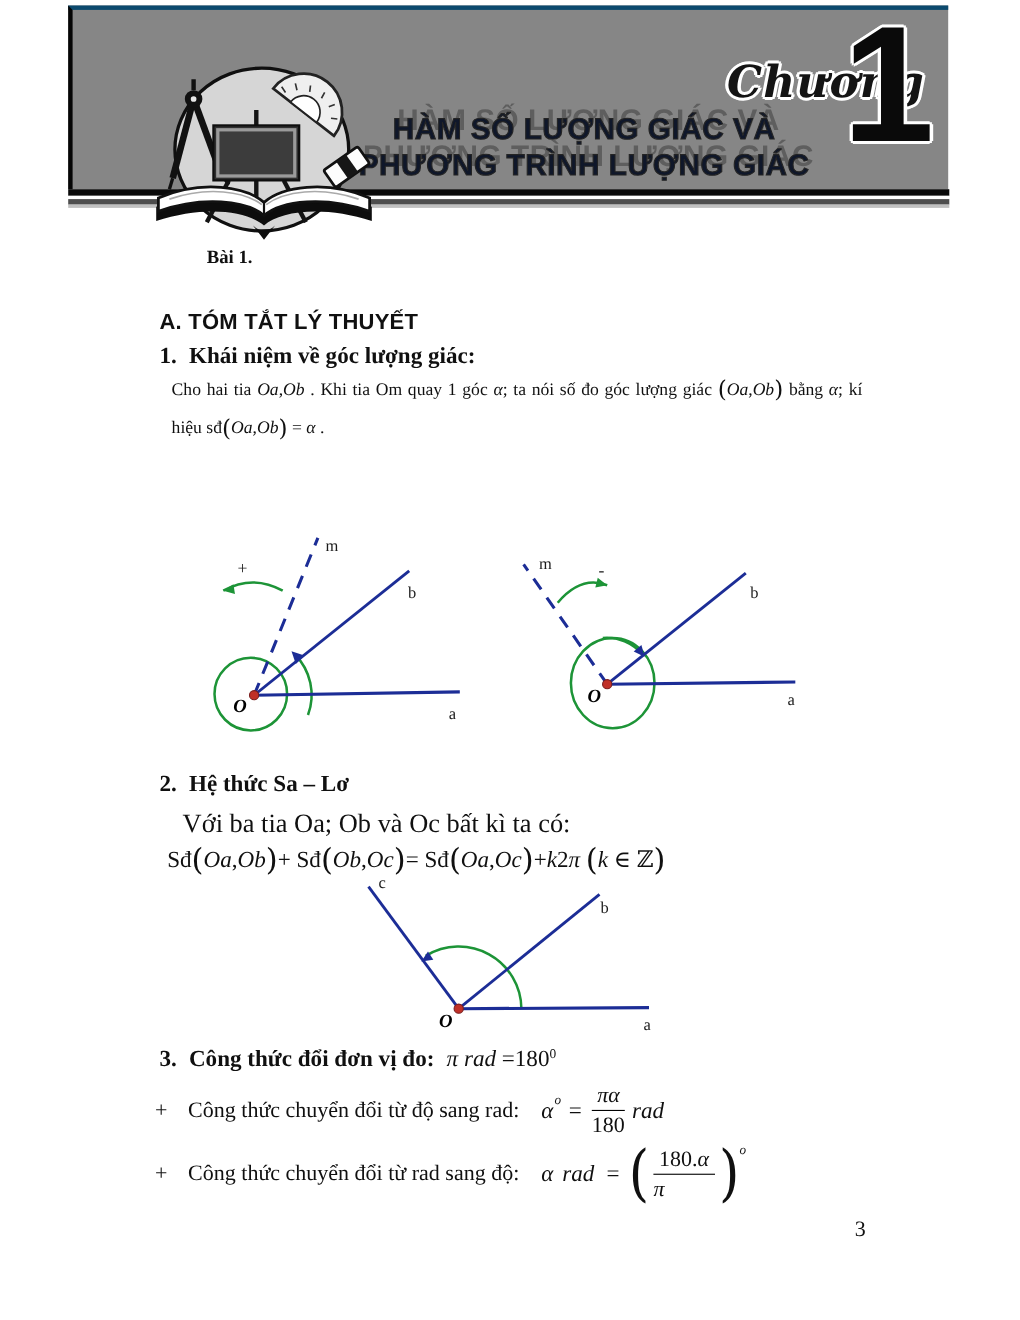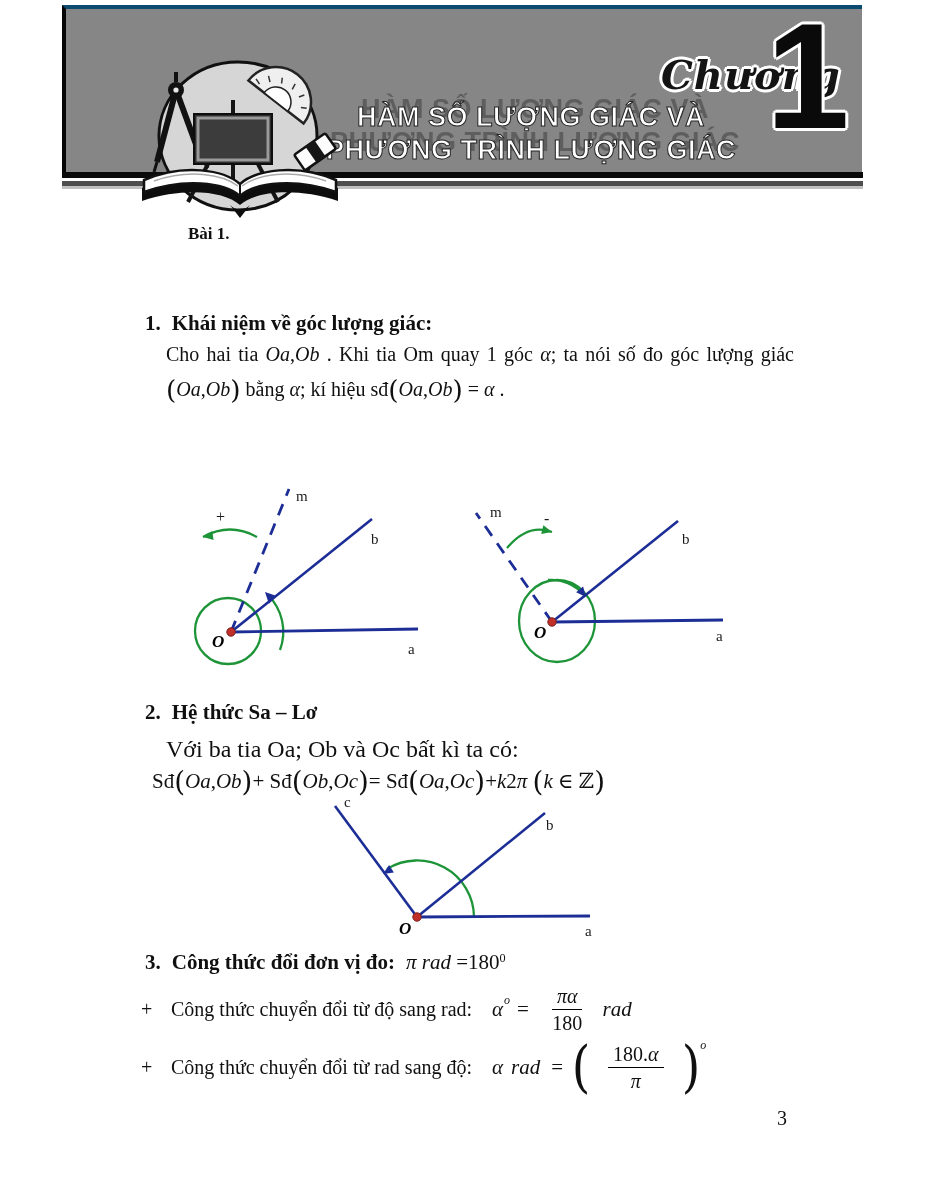--- a/index.html
+++ b/index.html
@@ -26,36 +26,36 @@
   }
   .chapter-number {
     position:absolute; left:700px; top:-8px; width:70px; text-align:center;
     font-family:"Liberation Sans",sans-serif; font-weight:bold;
     font-size:150px; line-height:150px; color:#0a0a0a;
     text-shadow:-3px 0 0 #fff,3px 0 0 #fff,0 -3px 0 #fff,0 3px 0 #fff,-2px -2px 0 #fff,2px 2px 0 #fff,-2px 2px 0 #fff,2px -2px 0 #fff;
   }
   .banner-titles {
     position:absolute; left:225px; top:92px; width:480px; text-align:center;
     font-family:"Liberation Sans",sans-serif; font-weight:bold; font-size:27px;
-    line-height:33px; color:#ffffff; letter-spacing:0.5px;
+    line-height:33px; color:#0f172a; letter-spacing:0.5px;
     -webkit-text-stroke:1px #242424;
     text-shadow:4px -8px 0 #5e5e5e;
   }
   
   .logo { position:absolute; left:124px; top:60px; z-index:3; }
   
   .lesson-label { position:absolute; left:188px; top:224px; font-size:17px; font-weight:bold; }
   .lesson-title { position:absolute; left:313px; top:217px; width:310px; text-align:center;
                   font-size:28px; font-weight:bold; letter-spacing:0.3px; }
   .sectionA { position:absolute; left:145px; top:282px;
               font-family:"Liberation Sans",sans-serif; font-weight:bold; font-size:20px; letter-spacing:0.2px; }
   .item-head { position:absolute; display:flex; gap:11px; font-weight:bold; font-size:21px; }
   .item1-head { left:145px; top:311px; }
   .item2-head { left:145px; top:700px; }
-  .para { position:absolute; left:166px; width:628px; font-size:20px; line-height:35px; text-align:justify; }
+  .para { position:absolute; left:156px; width:628px; font-size:16px; line-height:35px; text-align:justify; }
   .para1 { top:337px; }
   .quy  { top:405px; }
   .intro2 { position:absolute; left:166px; top:736px; font-size:24px; }
   
   .it { font-style:italic; }
   .bu { font-weight:bold; text-decoration:underline; }
   .bp { font-family:"DejaVu Serif",serif; font-size:1.32em; font-weight:normal; vertical-align:-0.1em; line-height:1; }
   .sup { font-size:0.58em; position:relative; top:-0.55em; }
   
   .formula2 { position:absolute; left:152px; top:768px; font-size:21px; }
@@ -64,21 +64,21 @@
   .item3-head .bold { font-weight:bold; }
   .pieq { font-size:21px; }
   .bullet { position:absolute; left:141px; display:flex; align-items:center; gap:16px; font-size:20px; }
   .bullet1 { top:980px; height:58px; }
   .bullet2 { top:1036px; height:62px; }
   .marker { font-size:20px; width:14px; }
   .mrow { display:inline-flex; align-items:center; font-size:21px; margin-left:4px; }
   .var { font-style:italic; }
   .vsup { font-style:italic; font-size:12px; position:relative; top:-9px; margin-left:1px; }
   .eq { margin:0 7px; }
-  .frac { display:inline-flex; flex-direction:column; align-items:center; margin:0 16px; }
+  .frac { display:inline-flex; flex-direction:column; align-items:flex-start; margin:0 2px; }
   .frac .num { font-size:20px; padding:0 5px 2px; border-bottom:1.7px solid #000; line-height:22px; }
   .frac .den { font-size:20px; padding-top:2px; line-height:22px; }
   .radtail { font-style:italic; margin-left:4px; }
   .radmid { font-style:italic; margin:0 4px 0 8px; }
   .bigwrap { display:inline-flex; align-items:center; }
   .bigp { font-family:"DejaVu Serif",serif; font-size:56px; font-weight:normal; line-height:0.85; display:inline-block; transform:scaleX(0.85); }
   .parsup { font-style:italic; font-size:12px; position:relative; top:-22px; margin-left:-1px; }
   .pageno { position:absolute; left:777px; top:1107px; font-size:20px; }
   
   .dsvg { position:absolute; }
@@ -144,20 +144,21 @@
       <path d="M20,120 C60,103 100,110 116,124 C132,110 172,103 212,120 L212,132 C172,118 132,122 116,136 C100,122 60,118 20,132 Z" fill="#ffffff" stroke="#111" stroke-width="2.5"></path>
       <path d="M30,121 C65,109 98,114 114,126" fill="none" stroke="#aaaaaa" stroke-width="1.5"></path>
       <path d="M202,121 C167,109 134,114 118,126" fill="none" stroke="#aaaaaa" stroke-width="1.5"></path>
       <line x1="116" y1="124" x2="116" y2="136" stroke="#111" stroke-width="2"></line>
       <path d="M106,145 C112,151 120,151 126,145 L116,158 Z" fill="#0d0d0d"></path>
     </g>
   </svg>
 
   <div class="lesson-label">Bài 1.</div>
 
+  <div class="sectionA">A. TÓM TẮT LÝ THUYẾT</div>
 
   <div class="item-head item1-head">
     <span>1.</span>
     <span>Khái niệm về góc lượng giác:</span>
   </div>
   <div class="para para1"><span>Cho hai tia </span><span class="it">Oa</span><span>,</span><span class="it">Ob</span><span> . Khi tia Om quay 1 góc </span><span class="it">α</span><span>; ta nói số đo góc lượng giác </span><span class="bp">(</span><span class="it">Oa</span><span>,</span><span class="it">Ob</span><span class="bp">)</span><span> bằng </span><span class="it">α</span><span>; kí hiệu sđ</span><span class="bp">(</span><span class="it">Oa</span><span>,</span><span class="it">Ob</span><span class="bp">)</span><span> = </span><span class="it">α</span><span> .</span></div>
 
   <svg class="dsvg" style="left:150px; top:470px;" width="290" height="215" viewBox="0 0 290 215">
     <circle cx="78" cy="161" r="33" fill="none" stroke="#1d9437" stroke-width="2.3"></circle>
     <path d="M130,180 A52,52 0 0 0 118,125" fill="none" stroke="#1d9437" stroke-width="2.3"></path>

